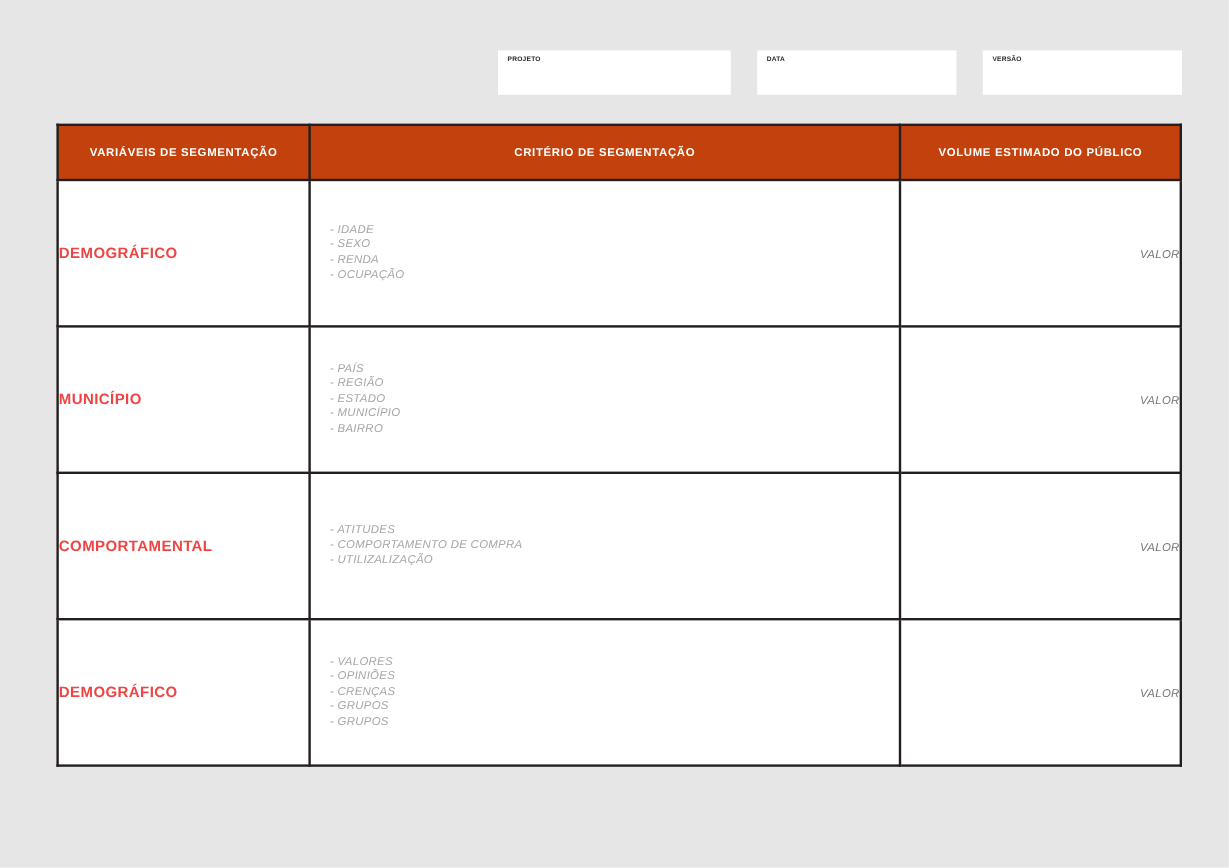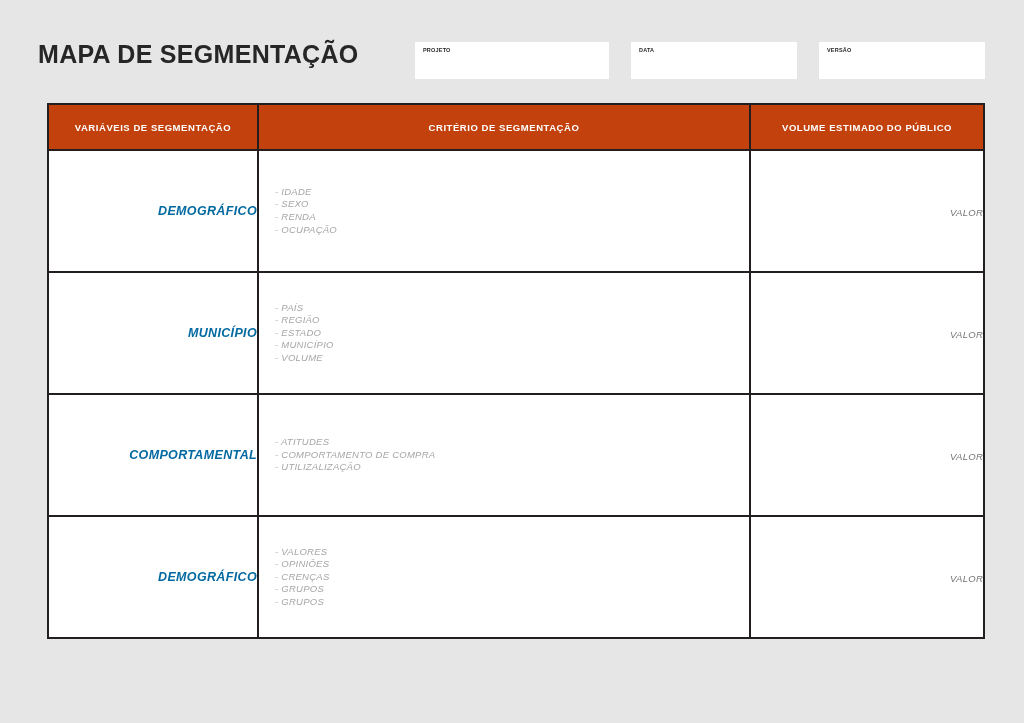--- a/index.html
+++ b/index.html
@@ -95,26 +95,25 @@
     font-size: 9.5px;
     font-weight: bold;
     letter-spacing: 0.55px;
     text-align: center;
   }
   th.col-variables { width: 208px; }
   th.col-criteria  { width: 490px; margin-left: 28px; }
   th.col-volume    { width: 232px; }
 
   td.cell-variable {
-    text-align: right;
+    text-align: left;
     font-size: 12.5px;
     font-weight: bold;
     letter-spacing: 0.35px;
-    color: #0369a1;
-    font-style: italic;
+    color: #ef4444;
   }
   td.cell-criteria {
     padding: 0 0 0 16px;
     margin-top: 20px;
   }
   td.cell-volume {
     text-align: center;
   }
   .row-h { height: 122px; }
 
@@ -151,21 +150,20 @@
     left: 0;
     top: 650px;
     width: 1024px;
     height: 60px;
   }
 </style>
 </head>
 <body>
 
 <div class="header">
-  <div class="page-title">MAPA DE SEGMENTAÇÃO</div>
 
   <div class="meta-fields">
     <div class="meta-field w-projeto">
       <div class="meta-label">PROJETO</div>
       <input class="meta-input" type="text" value="" style="">
     </div>
     <div class="meta-field w-data">
       <div class="meta-label">DATA</div>
       <input class="meta-input" type="text" value="" style="">
     </div>
@@ -202,21 +200,21 @@
     </tr>
 
     <tr class="row-h">
       <td class="cell-variable">MUNICÍPIO</td>
       <td class="cell-criteria">
         <ul class="criteria-list">
           <li>- PAÍS</li>
           <li>- REGIÃO</li>
           <li>- ESTADO</li>
           <li>- MUNICÍPIO</li>
-          <li>- VOLUME</li>
+          <li>- BAIRRO</li>
         </ul>
       </td>
       <td class="cell-volume">
         <input class="valor-field" type="text" placeholder="VALOR" style="">
       </td>
     </tr>
 
     <tr class="row-h">
       <td class="cell-variable">COMPORTAMENTAL</td>
       <td class="cell-criteria">

